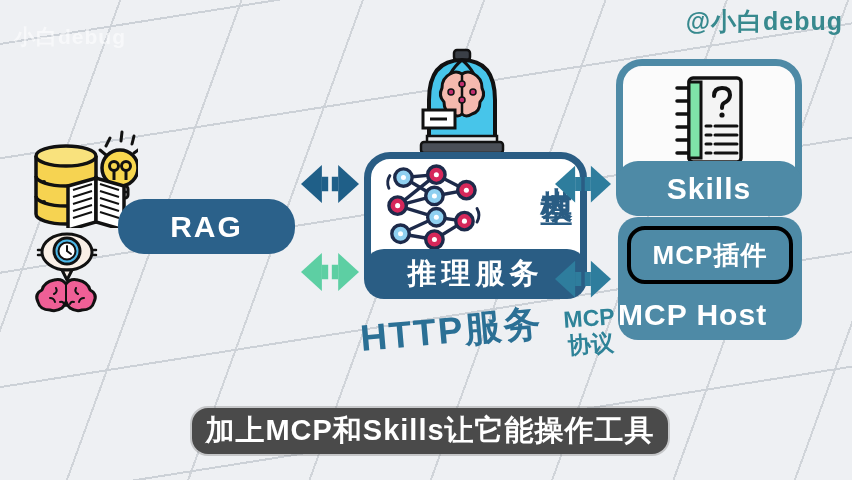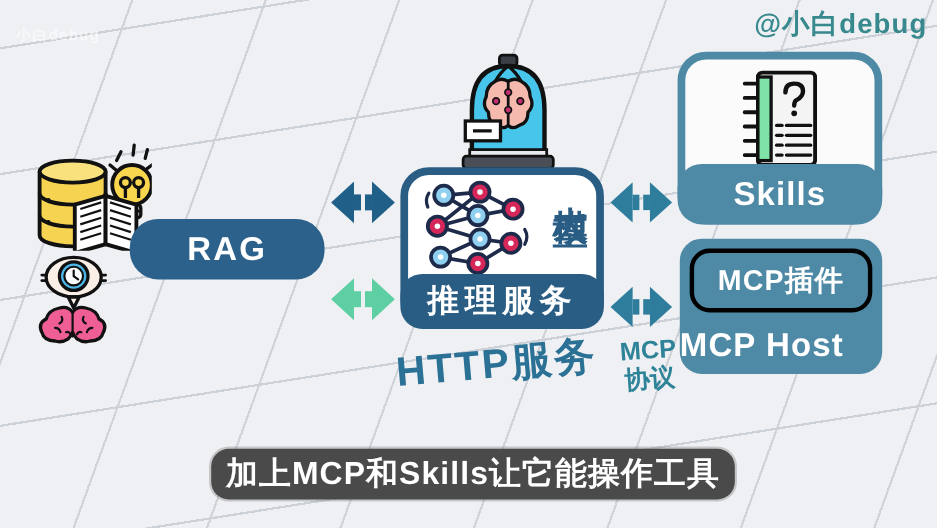--- a/index.html
+++ b/index.html
@@ -12,21 +12,21 @@
     background-image:
       repeating-linear-gradient(351deg, transparent 0 111px, #ccd1d7 111px 113px),
       repeating-linear-gradient(110deg, transparent 0 112px, #d0d4d9 112px 114px);
     overflow:hidden;
   }
 
   .abs { position:absolute; }
 
   
   .wm-faint {
-    left:14px; top:23px; font-size:14px; font-weight:bold;
+    left:14px; top:23px; font-size:21px; font-weight:bold;
     color:rgba(255,255,255,0.55); letter-spacing:1px;
   }
   .wm-channel {
     right:9px; top:5px; font-size:25px; font-weight:bold;
     color:#37898e; letter-spacing:1px;
   }
 
   
   .pill {
     display:flex; align-items:center; justify-content:center;
@@ -41,40 +41,40 @@
   .arrow-rag    { left:301px; top:163px; }
   .arrow-memory { left:301px; top:251px; }
   .arrow-skills { left:555px; top:164px; width:56px; height:40px; }
   .arrow-mcp    { left:555px; top:259px; width:56px; height:40px; }
   .fill-blue  { fill:#1f5f88; }
   .fill-mint  { fill:#5dcfa3; }
   .fill-teal  { fill:#2e7d9d; }
 
   
   .model-box {
-    left:364px; top:152px; width:185px; height:147px;
+    left:364px; top:152px; width:223px; height:147px;
     background:#ffffff; border:7px solid #2a5d84; border-radius:26px;
   }
   .model-nn { position:absolute; left:4px; top:5px; width:114px; height:92px; }
   .model-vertical {
     position:absolute; right:7px; top:3px;
     writing-mode:vertical-rl; text-orientation:upright;
     font-size:32px; font-weight:bold; color:#2a5d84; letter-spacing:3px;
     line-height:1;
   }
   .model-bottom {
     position:absolute; left:-7px; right:-7px; bottom:-7px; height:50px;
     background:#2a5d84; border-radius:20px;
     display:flex; align-items:center; justify-content:center;
     color:#fff; font-size:29px; font-weight:bold; letter-spacing:5px;
   }
 
   
   .skills-box {
-    left:616px; top:47px; width:186px; height:157px;
+    left:616px; top:59px; width:186px; height:157px;
     background:#fbfbfb; border:7px solid #4e8aa6; border-radius:26px;
   }
   .skills-icon { position:absolute; left:52px; top:8px; width:72px; height:92px; }
   .skills-bottom {
     position:absolute; left:-7px; right:-7px; bottom:-7px; height:55px;
     background:#4e8aa6; border-radius:22px;
     display:flex; align-items:center; justify-content:center;
     color:#fff; font-size:30px; font-weight:bold; letter-spacing:1px;
   }
 

